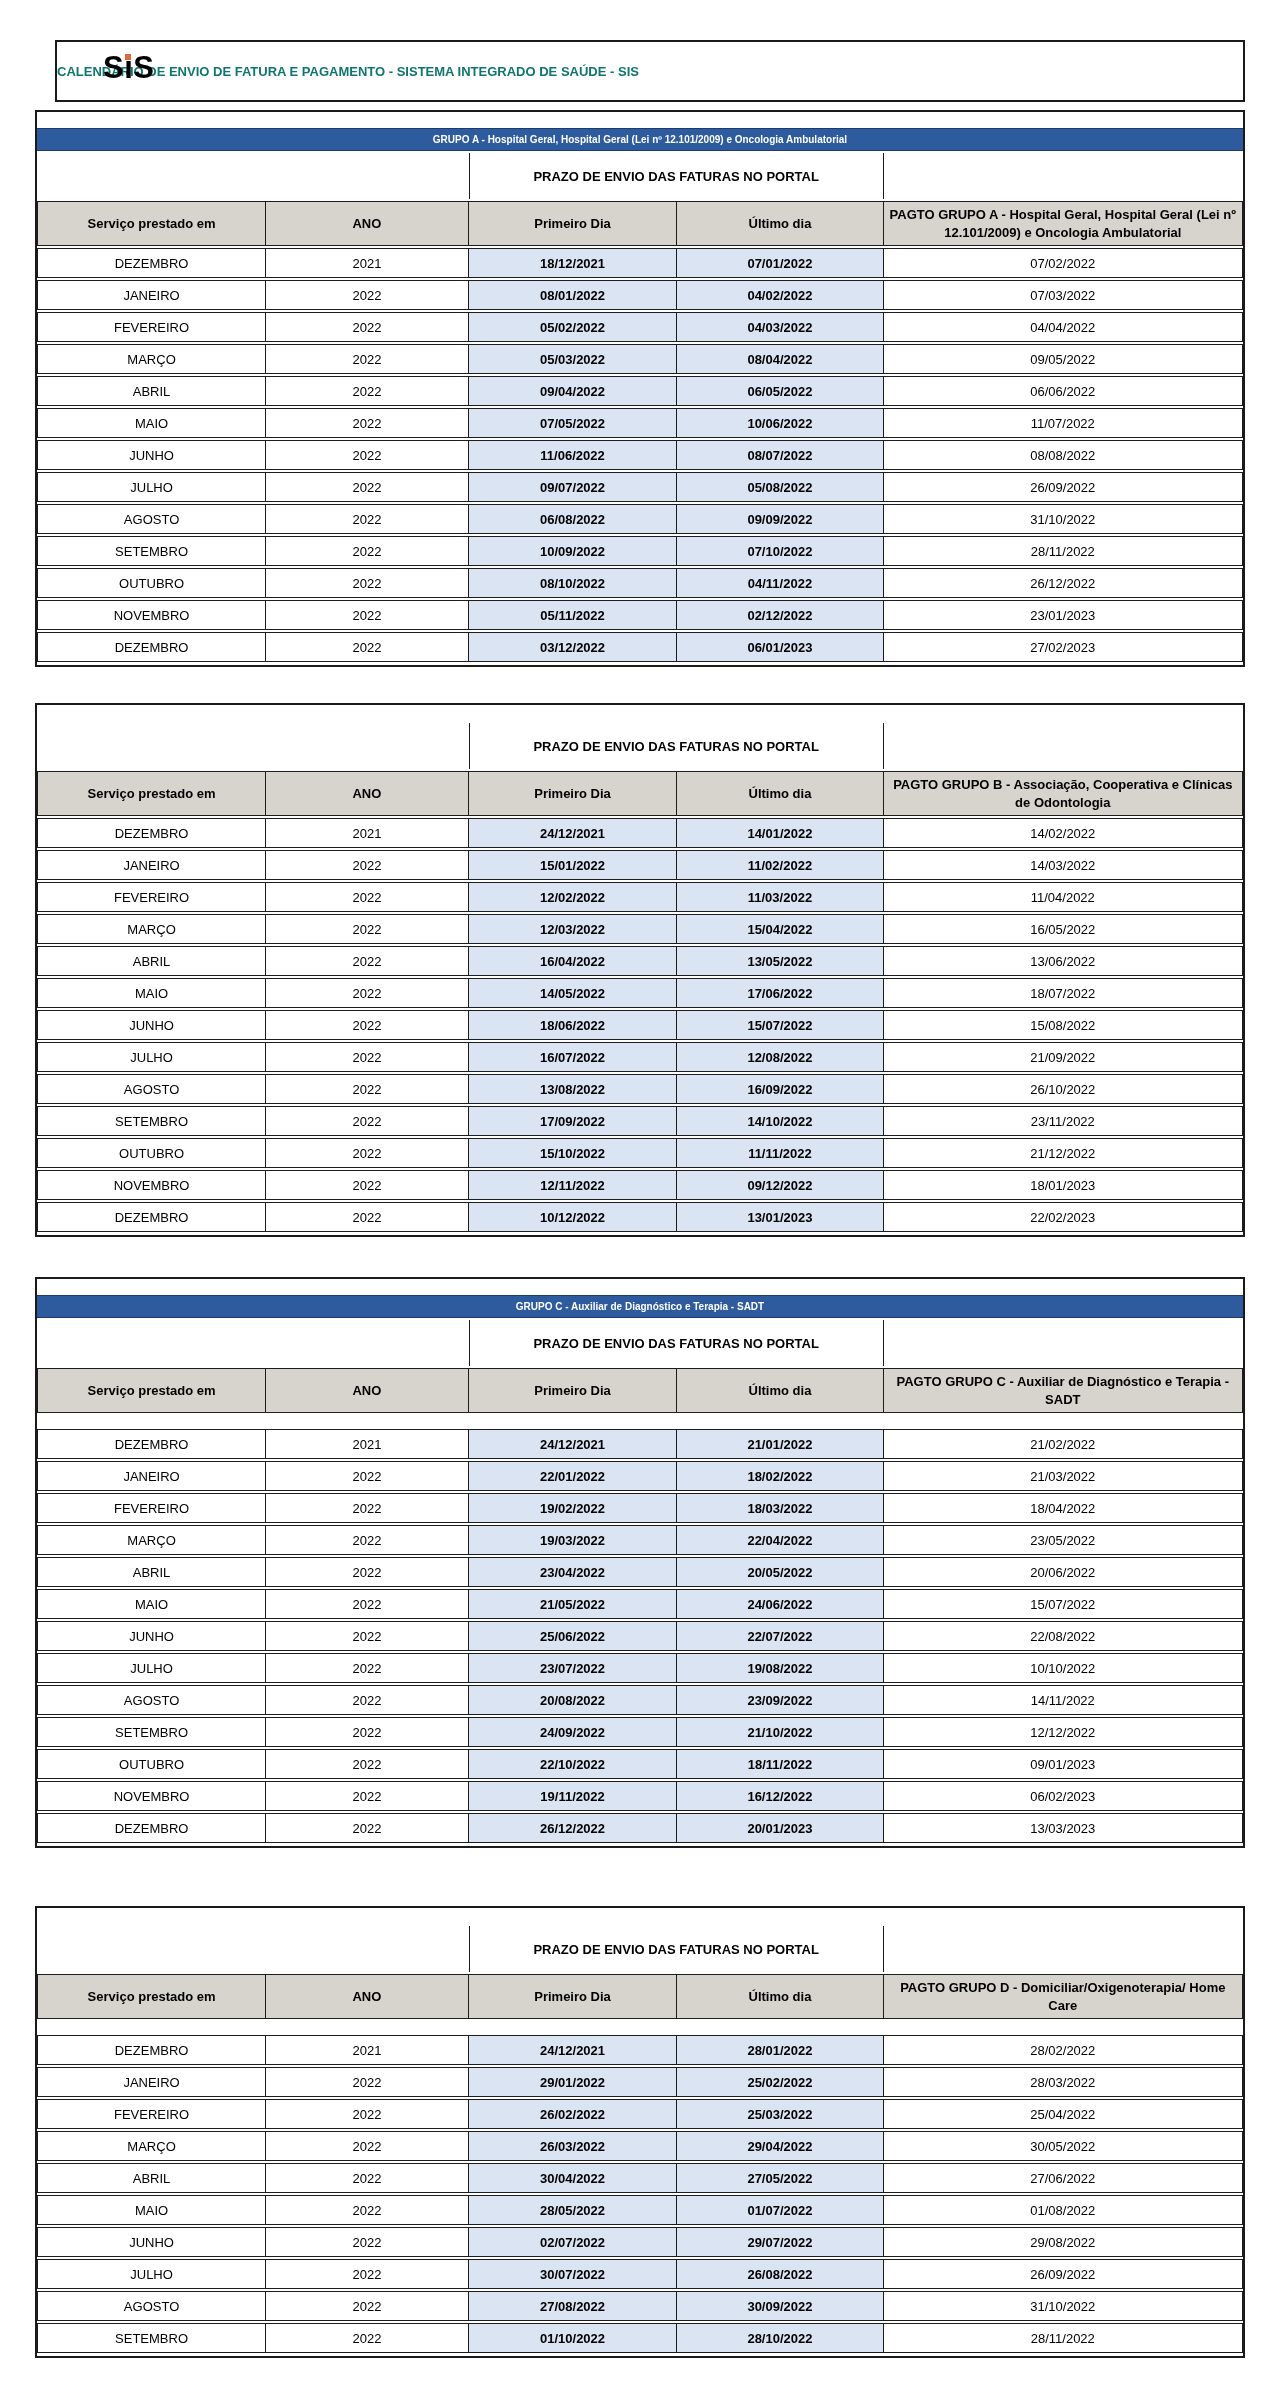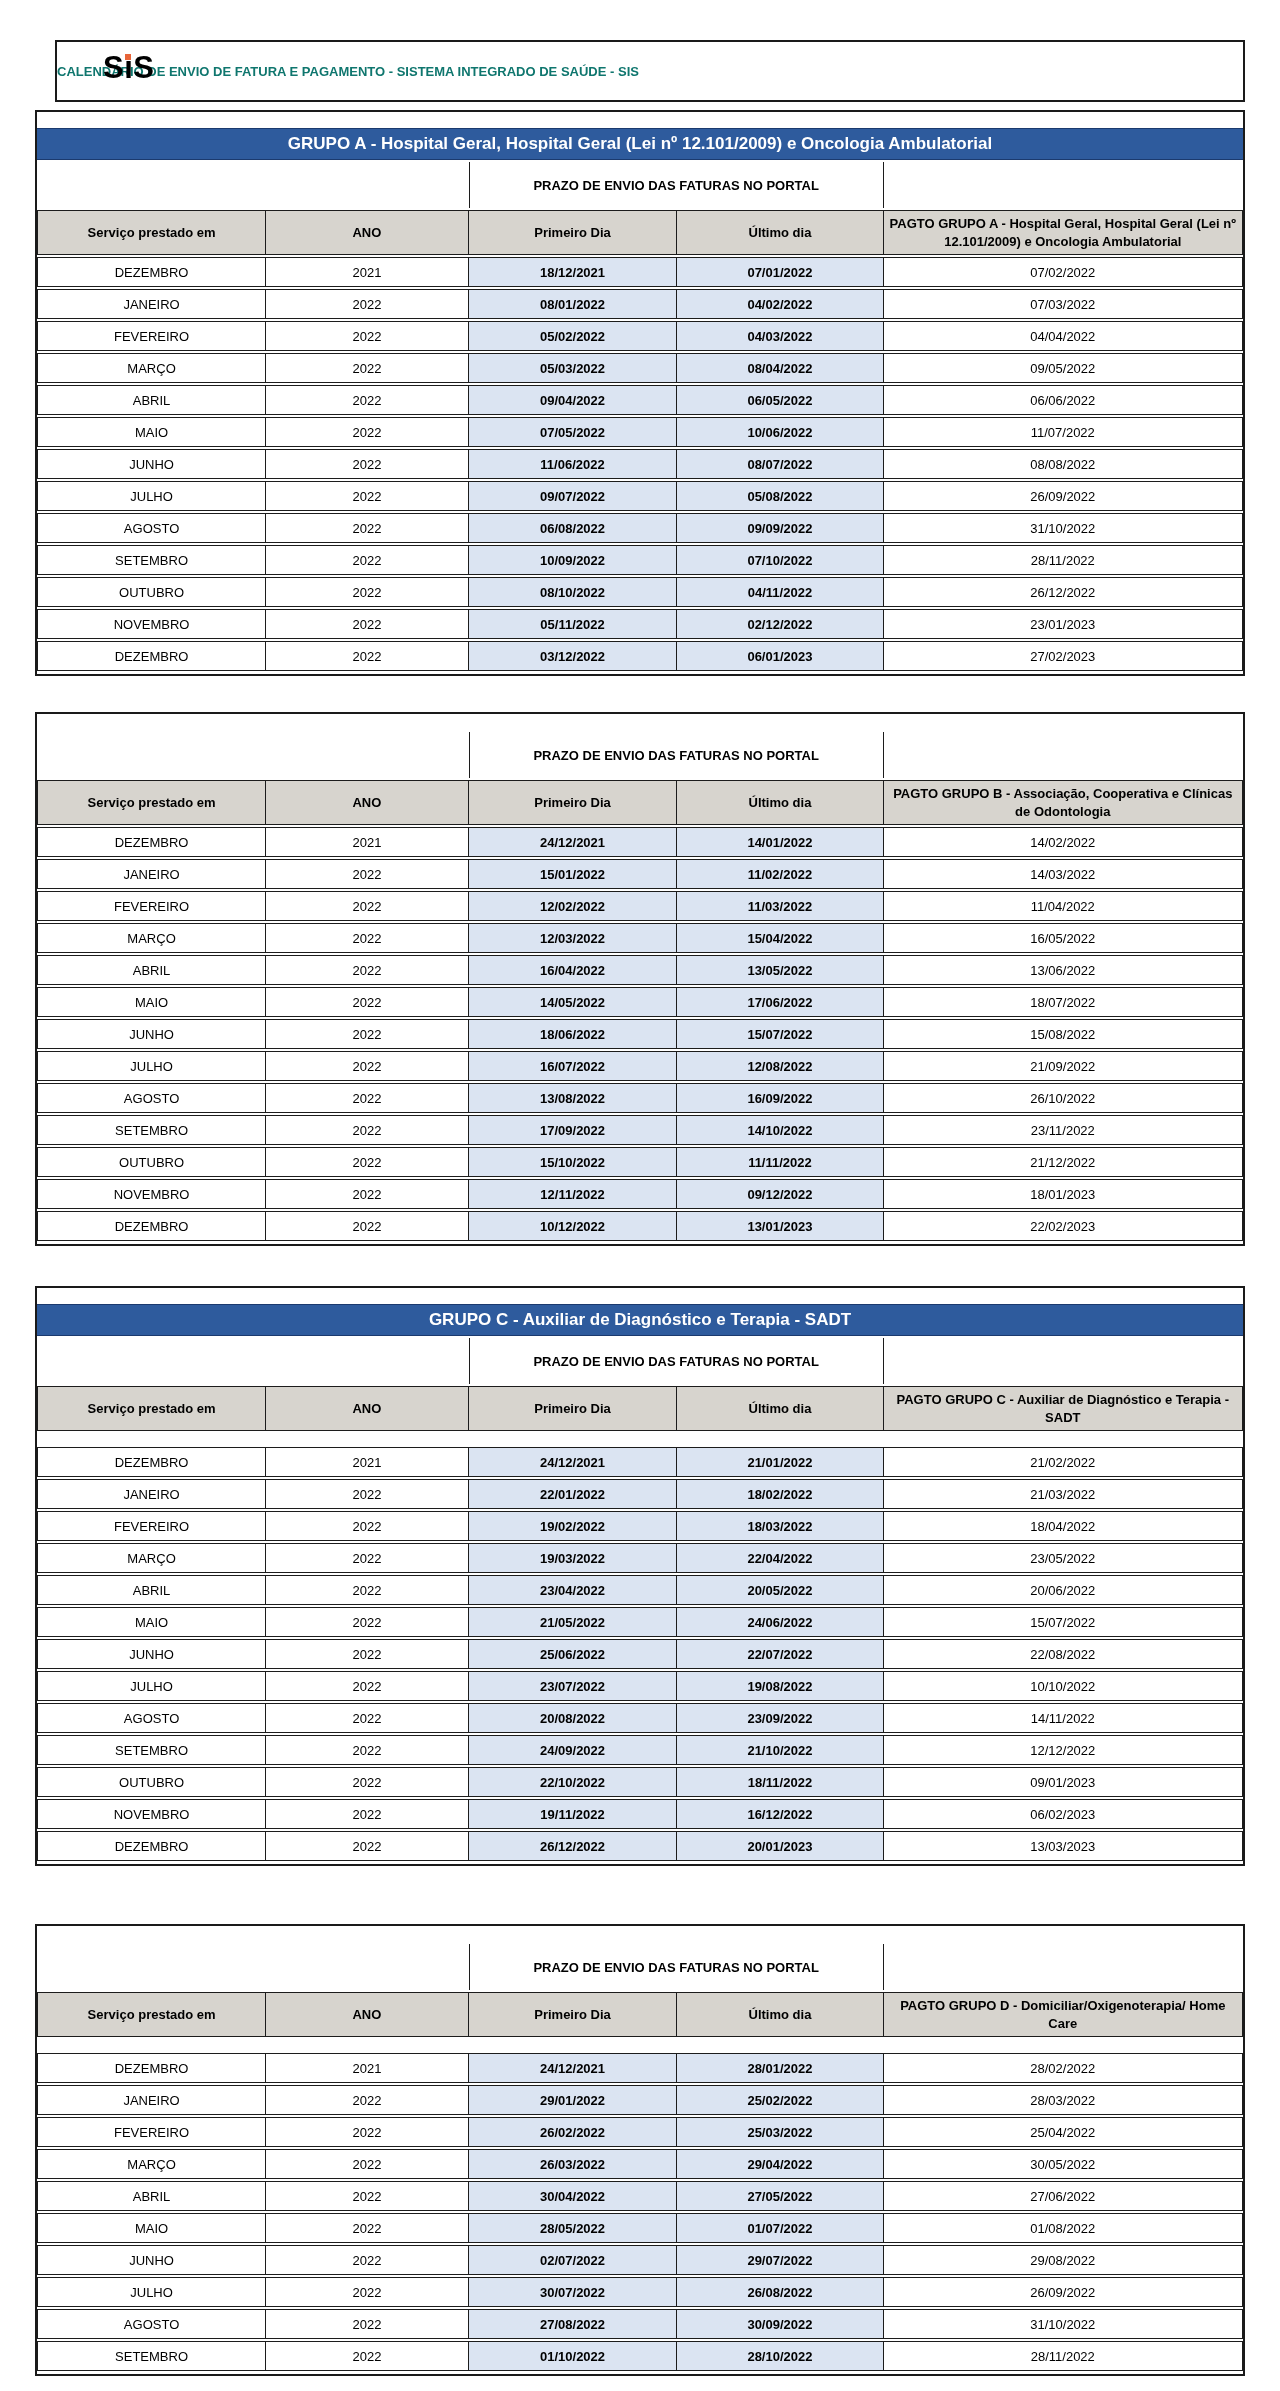--- a/index.html
+++ b/index.html
@@ -16,21 +16,21 @@
   .header-title { font-weight:bold; font-size:13px; color:#0f766e; text-align:left; width:100%; }
 
   
   .group-box { border:2.5px solid #1a1a1a; padding-bottom:1px; background:#fff; }
   .gb-a { margin-top:8px; }
   .gb-b { margin-top:36px; }
   .gb-c { margin-top:40px; }
   .gb-d { margin-top:58px; }
   .top-spacer { height:16px; }
   .group-bar { background:#2e5b9d; border-top:1px solid #1b3a6e; border-bottom:1px solid #1b3a6e;
-               color:#fff; font-weight:bold; font-size:17px; text-align:center; padding:5px 4px; }
+               color:#fff; font-weight:bold; font-size:10px; text-align:center; padding:5px 4px; }
 
   table.cal { width:100%; border-collapse:separate; border-spacing:0 2.5px; table-layout:fixed; }
   table.cal td, table.cal th { text-align:center; vertical-align:middle; font-size:13px; padding:4px; }
 
   
   td.prazo-blank { border:none; }
   td.prazo-cell { border-left:1.5px solid #1c1c1c; border-right:1.5px solid #1c1c1c;
                   font-weight:bold; font-size:13.5px; height:38px; }
 
   

